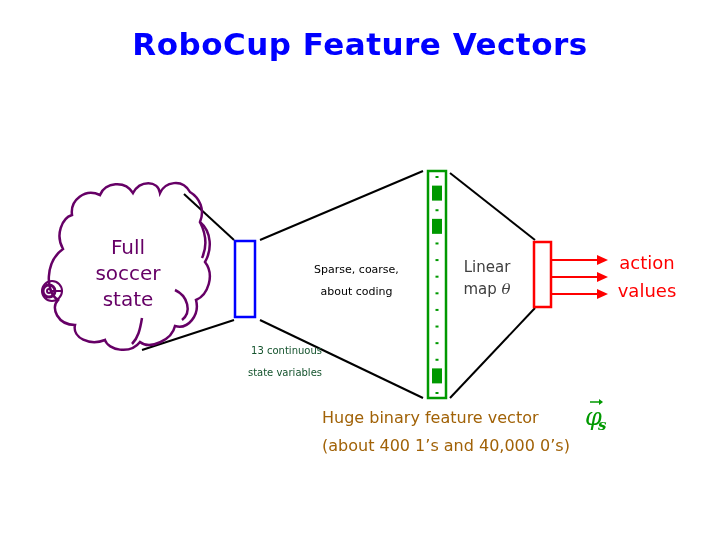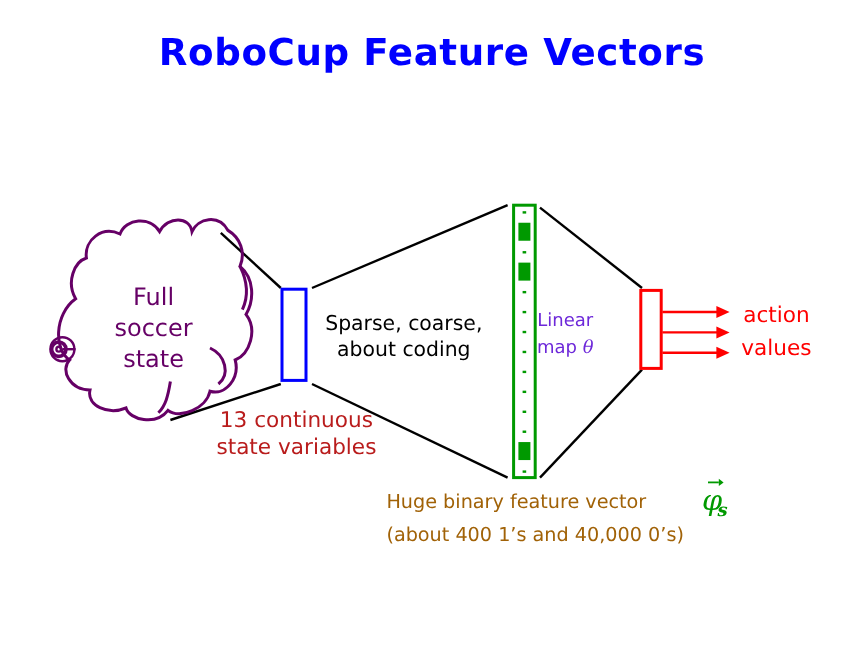--- a/index.html
+++ b/index.html
@@ -93,31 +93,31 @@
       <text x="598" y="430" fill="#009900" font-size="15" font-style="italic" font-weight="bold">s</text>
     </g>
   </svg>
 
   <div class="lbl" style="left:88px;top:234px;width:80px;color:#660066;">
     <span>Full</span>
     <span>soccer</span>
     <span>state</span>
   </div>
 
-  <div class="lbl" style="left:172px;top:340px;width:150px;color:#b91c1c;font-size:18px;line-height:22px;">
+  <div class="lbl" style="left:172px;top:340px;width:150px;color:#14532d;font-size:10px;line-height:22px;text-align:right;">
     <span>13 continuous</span>
     <span>state variables</span>
   </div>
 
-  <div class="lbl" style="left:264px;top:259px;width:145px;color:#000;font-size:17px;line-height:22px;">
+  <div class="lbl" style="left:284px;top:259px;width:145px;color:#000;font-size:11px;line-height:22px;">
     <span>Sparse, coarse,</span>
     <span>about coding</span>
   </div>
 
-  <div class="lbl" style="left:436px;top:256px;width:70px;color:#6d28d9;font-size:15px;line-height:22px;">
+  <div class="lbl" style="left:452px;top:256px;width:70px;color:#404040;font-size:15px;line-height:22px;">
     <span>Linear</span>
     <span><span style="display:inline">map</span> <span style="display:inline;font-family:'DejaVu Serif',serif;font-style:italic;">θ</span></span>
   </div>
 
   <div class="lbl" style="left:610px;top:249px;width:74px;color:#ff0000;font-size:18px;line-height:28px;">
     <span>action</span>
     <span>values</span>
   </div>
 
   <div class="lbl" style="left:322px;top:404px;text-align:left;color:#a16207;font-size:16px;line-height:28px;">

